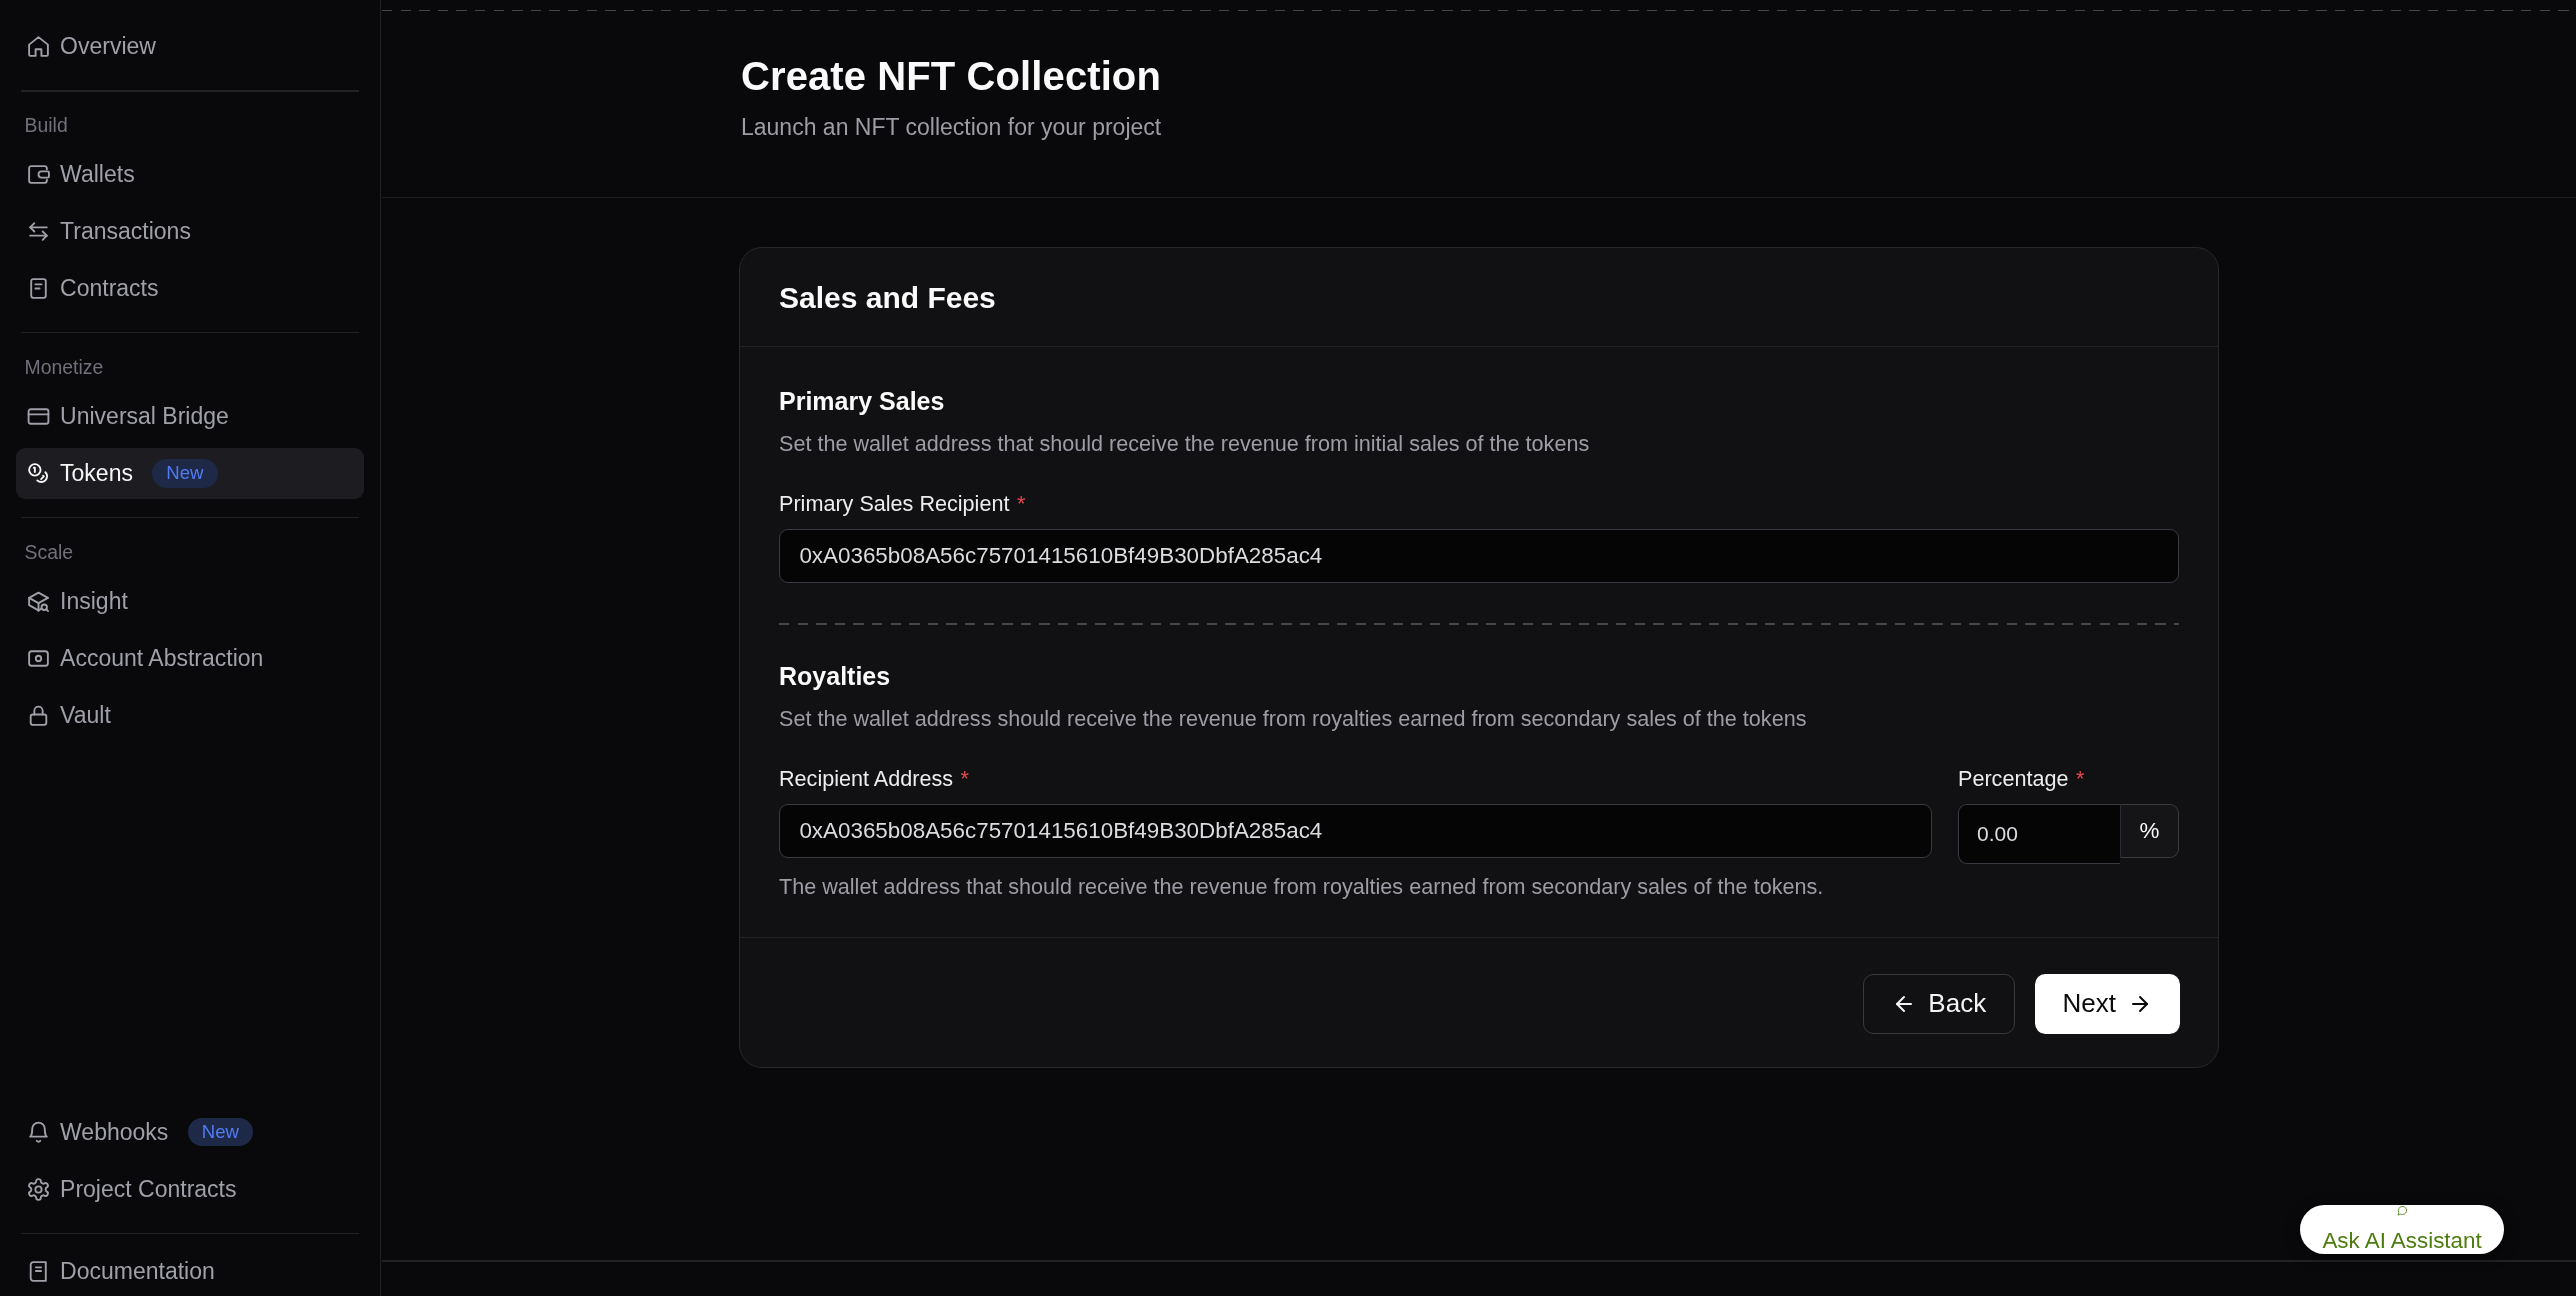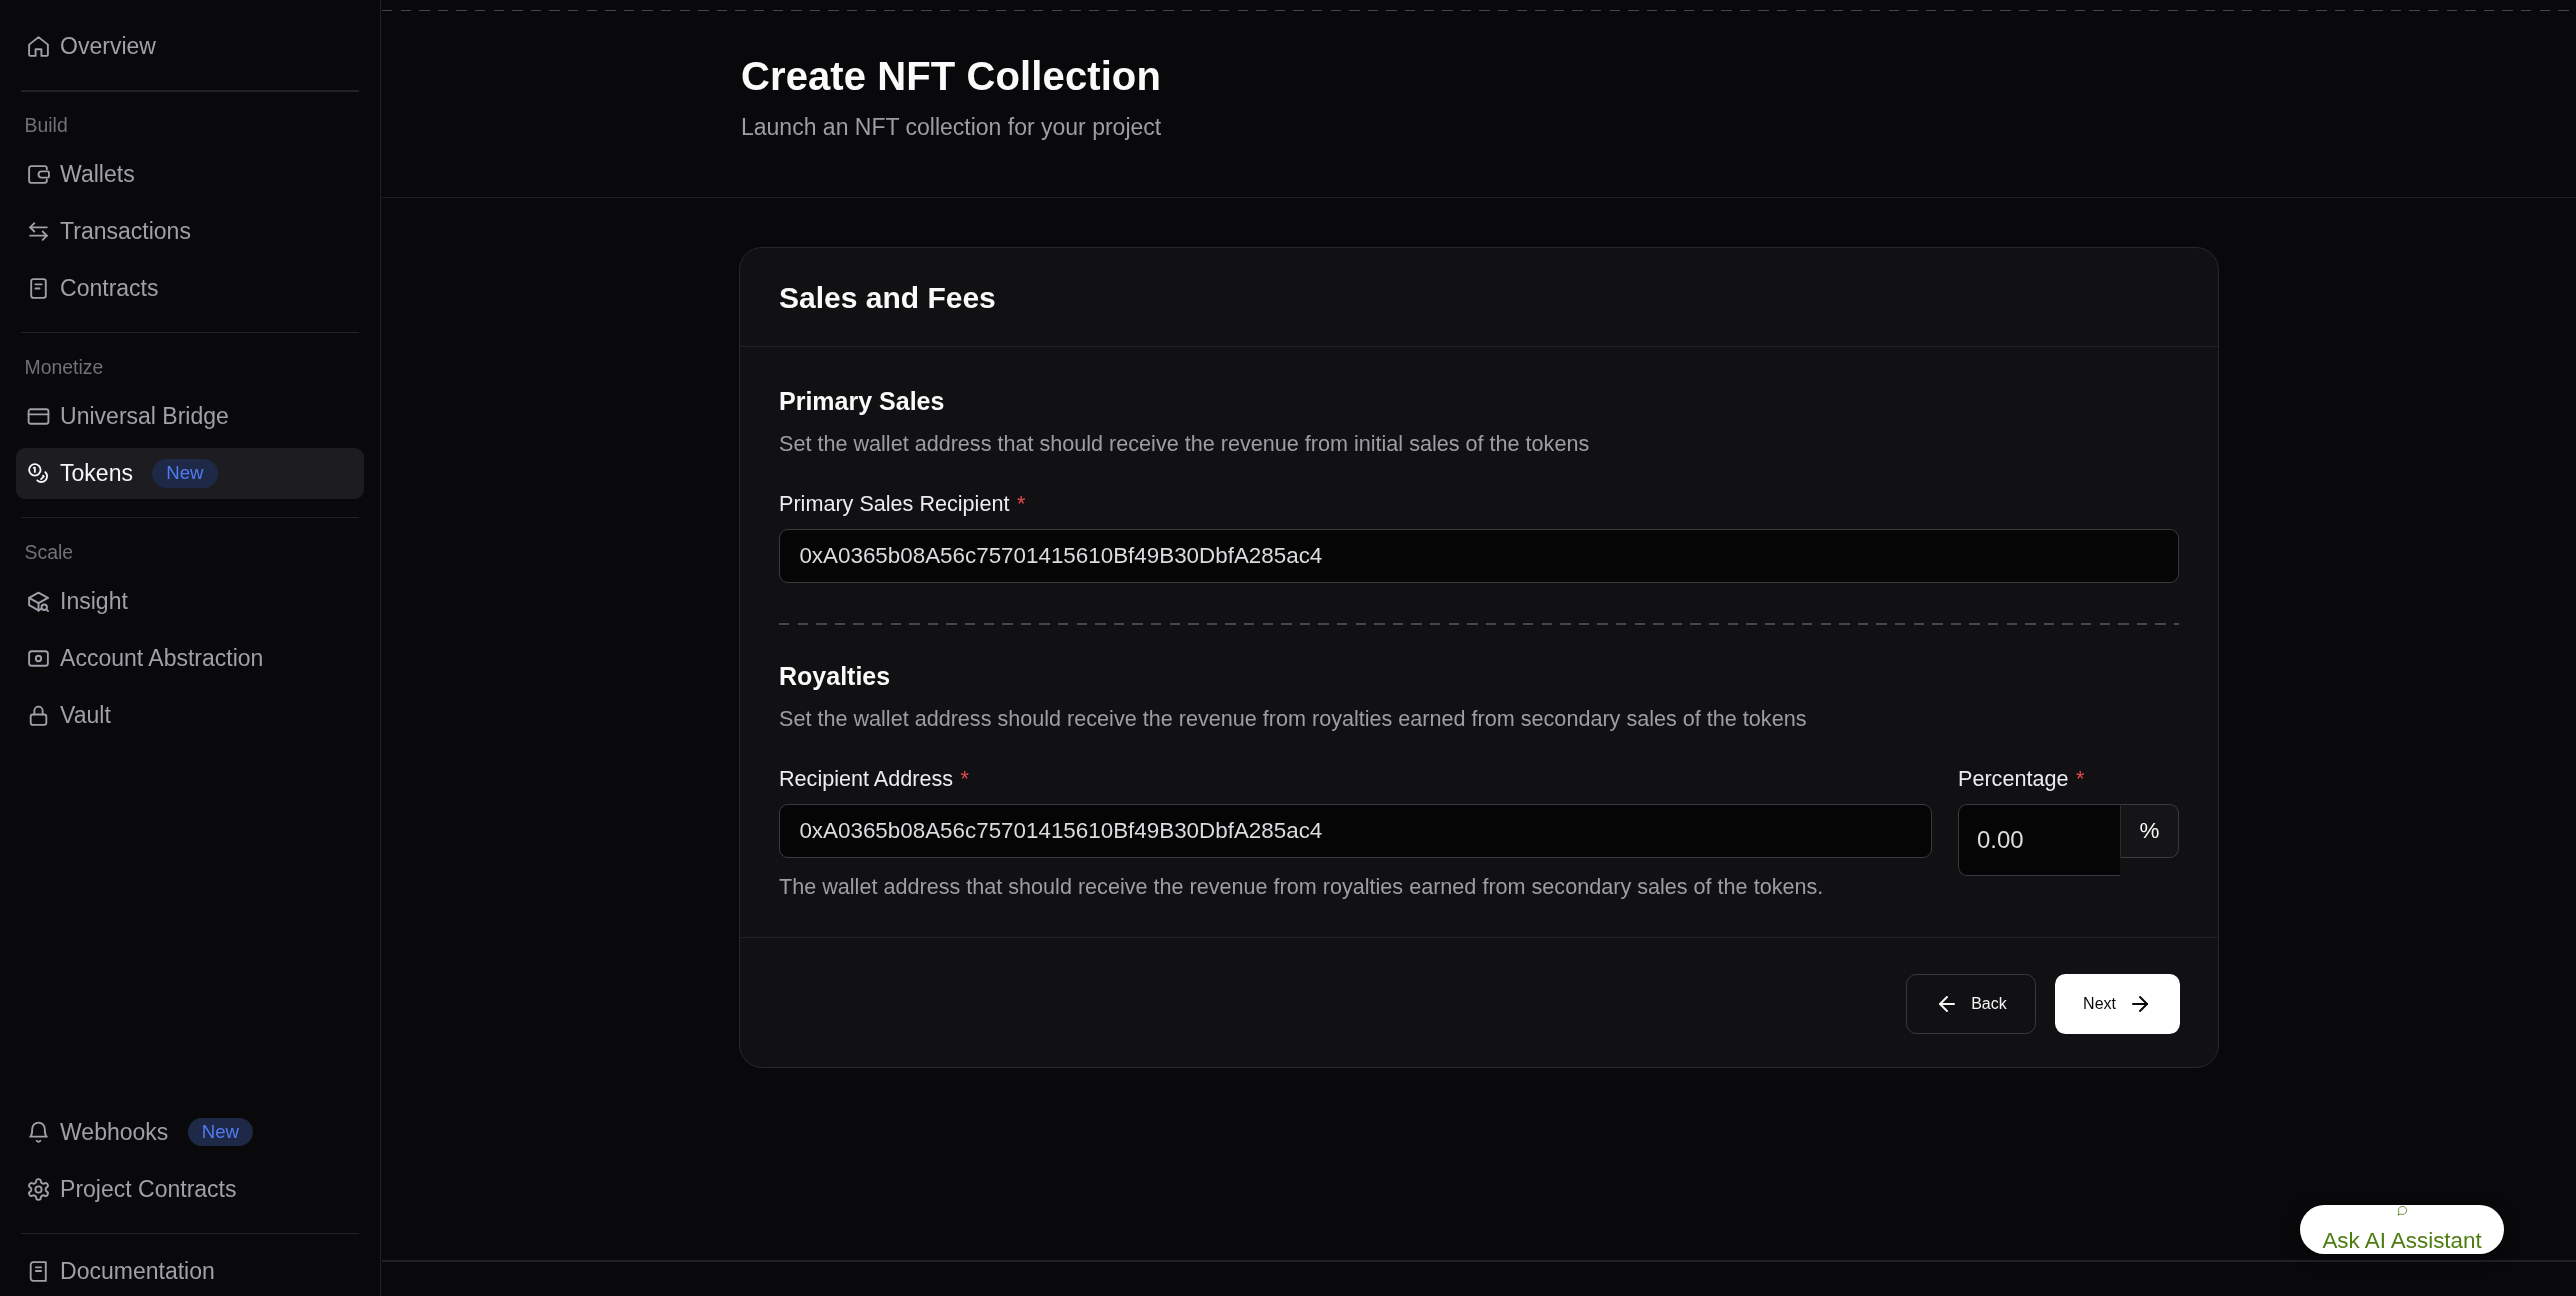--- a/index.html
+++ b/index.html
@@ -89,41 +89,41 @@
   }
   .dashed-divider {
     margin-top: 40px; height: 1.5px;
     background: repeating-linear-gradient(90deg, #46464c 0 10.4px, transparent 10.4px 18.6px);
   }
   .royalty-row { display: flex; gap: 26px; }
   .royalty-row .grow { flex: 1 1 auto; }
   .pct-group { width: 221px; flex: none; }
   .pct-wrap { display: flex; margin-top: 12px; height: 54px; }
   .pct-input {
-    width: 162px; height: 72px;
+    width: 162px; height: 60px;
     background: #050506; border: 1.5px solid #3a3a41; border-right: none;
     border-radius: 9px 0 0 9px;
-    color: #dcdce0; font-size: 24px; font-family: "Liberation Sans", sans-serif;
+    color: #dcdce0; font-size: 21px; font-family: "Liberation Sans", sans-serif;
     padding: 4px 18px; outline: none;
   }
   .pct-suffix {
     width: 59px; height: 54px;
     background: #151517; border: 1.5px solid #3a3a41; border-left: 1.5px solid #2c2c31;
     border-radius: 0 9px 9px 0;
     display: flex; align-items: center; justify-content: center;
     color: #fafafa; font-size: 22.4px;
   }
   .helper { margin-top: 16.4px; font-size: 21.6px; color: #9d9da6; padding-bottom: 37px; }
   .card-footer {
     border-top: 1.5px solid #222226;
     padding: 36px 38px 33px 38px;
     display: flex; justify-content: flex-end; gap: 19.4px;
   }
   .btn {
-    height: 60px; border-radius: 10.4px; font-size: 16px; font-weight: 500;
+    height: 60px; border-radius: 10.4px; font-size: 26px; font-weight: 500;
     display: inline-flex; align-items: center; justify-content: center; gap: 12px;
     padding: 8px 28px; cursor: pointer; font-family: "Liberation Sans", sans-serif;
   }
   .btn svg { width: 24px; height: 24px; }
   .btn-back { background: transparent; border: 1.5px solid #39393f; color: #f4f4f5; }
   .btn-next { background: #ffffff; border: none; color: #0b0b0c; }
 
   
   .ai-pill {
     position: absolute; left: 2300px; top: 1205px; height: 49px;

